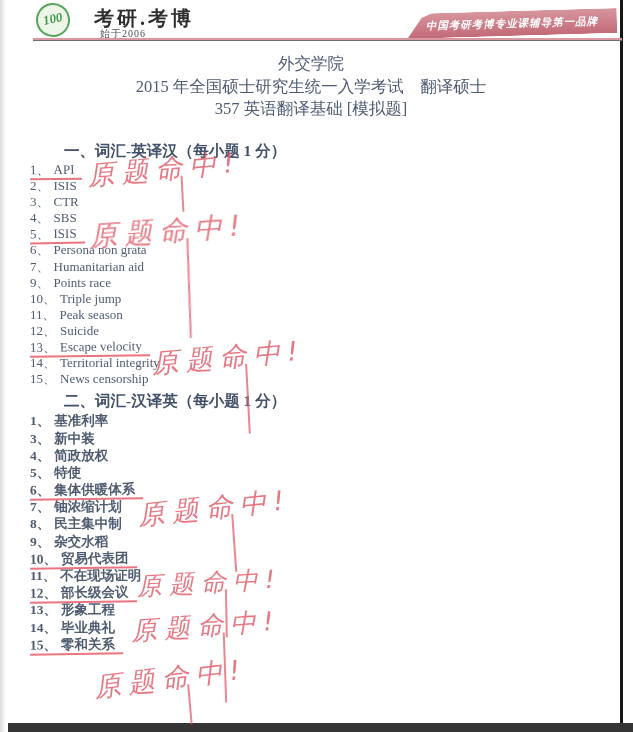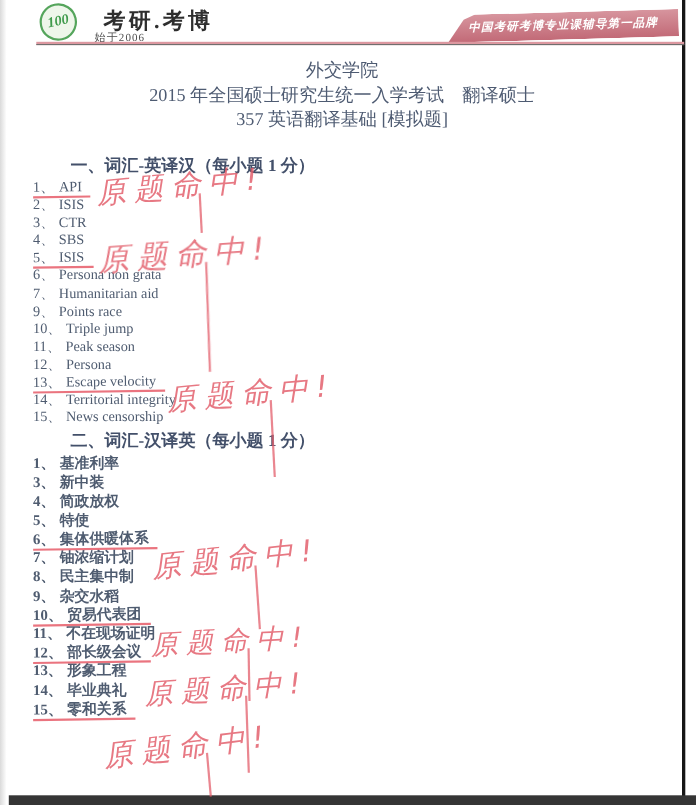--- a/index.html
+++ b/index.html
@@ -15,21 +15,21 @@
 
   
   .logo-badge{
     position:absolute;left:36px;top:3px;width:30px;height:30px;border-radius:50%;
     border:2px solid #55a55c;background:#eef6ea;color:#3f9a4b;
     font-style:italic;font-weight:bold;font-size:13px;line-height:28px;text-align:center;
     transform:rotate(-12deg);
   }
   .brand{position:absolute;left:94px;top:5px;font-weight:bold;font-size:20px;
     letter-spacing:3px;color:#2e2e2e;}
-  .since{position:absolute;left:86px;top:27px;font-size:10px;color:#4c4c4c;letter-spacing:1px;}
+  .since{position:absolute;left:100px;top:27px;font-size:10px;color:#4c4c4c;letter-spacing:1px;}
   .ribbon{
     position:absolute;right:16px;top:11px;width:210px;height:25px;
     background:linear-gradient(180deg,#d7959e,#c26a77);
     clip-path:polygon(0 100%,7% 18%,12% 0,100% 0,100% 100%);
     transform:rotate(-1.6deg);
     color:#ffffff;font-style:italic;font-size:10.5px;letter-spacing:1px;
     line-height:25px;text-align:center;font-weight:bold;
   }
   .rule{position:absolute;left:33px;right:11px;top:38px;height:2px;
     background:#dc98a0;border-bottom:1.6px solid #6f6f6f;}
@@ -88,21 +88,21 @@
           <div class="item"><span class="inner hit"><span class="num">1、</span><span>API</span></span></div>
           <div class="item"><span class="inner"><span class="num">2、</span><span>ISIS</span></span></div>
           <div class="item"><span class="inner"><span class="num">3、</span><span>CTR</span></span></div>
           <div class="item"><span class="inner"><span class="num">4、</span><span>SBS</span></span></div>
           <div class="item"><span class="inner hit"><span class="num">5、</span><span>ISIS</span></span></div>
           <div class="item"><span class="inner"><span class="num">6、</span><span>Persona non grata</span></span></div>
           <div class="item"><span class="inner"><span class="num">7、</span><span>Humanitarian aid</span></span></div>
           <div class="item"><span class="inner"><span class="num">9、</span><span>Points race</span></span></div>
           <div class="item"><span class="inner"><span class="num">10、</span><span>Triple jump</span></span></div>
           <div class="item"><span class="inner"><span class="num">11、</span><span>Peak season</span></span></div>
-          <div class="item"><span class="inner"><span class="num">12、</span><span>Persona</span></span></div>
+          <div class="item"><span class="inner"><span class="num">12、</span><span>Suicide</span></span></div>
           <div class="item"><span class="inner hit"><span class="num">13、</span><span>Escape velocity</span></span></div>
           <div class="item"><span class="inner"><span class="num">14、</span><span>Territorial integrity</span></span></div>
           <div class="item"><span class="inner"><span class="num">15、</span><span>News censorship</span></span></div>
         </div>
       </div>
       <div class="section">
         <div class="section-heading">二、词汇-汉译英（每小题 1 分）</div>
         <div class="s1">
           <div class="item"><span class="inner"><span class="num">1、</span><span>基准利率</span></span></div>
           <div class="item"><span class="inner"><span class="num">3、</span><span>新中装</span></span></div>

